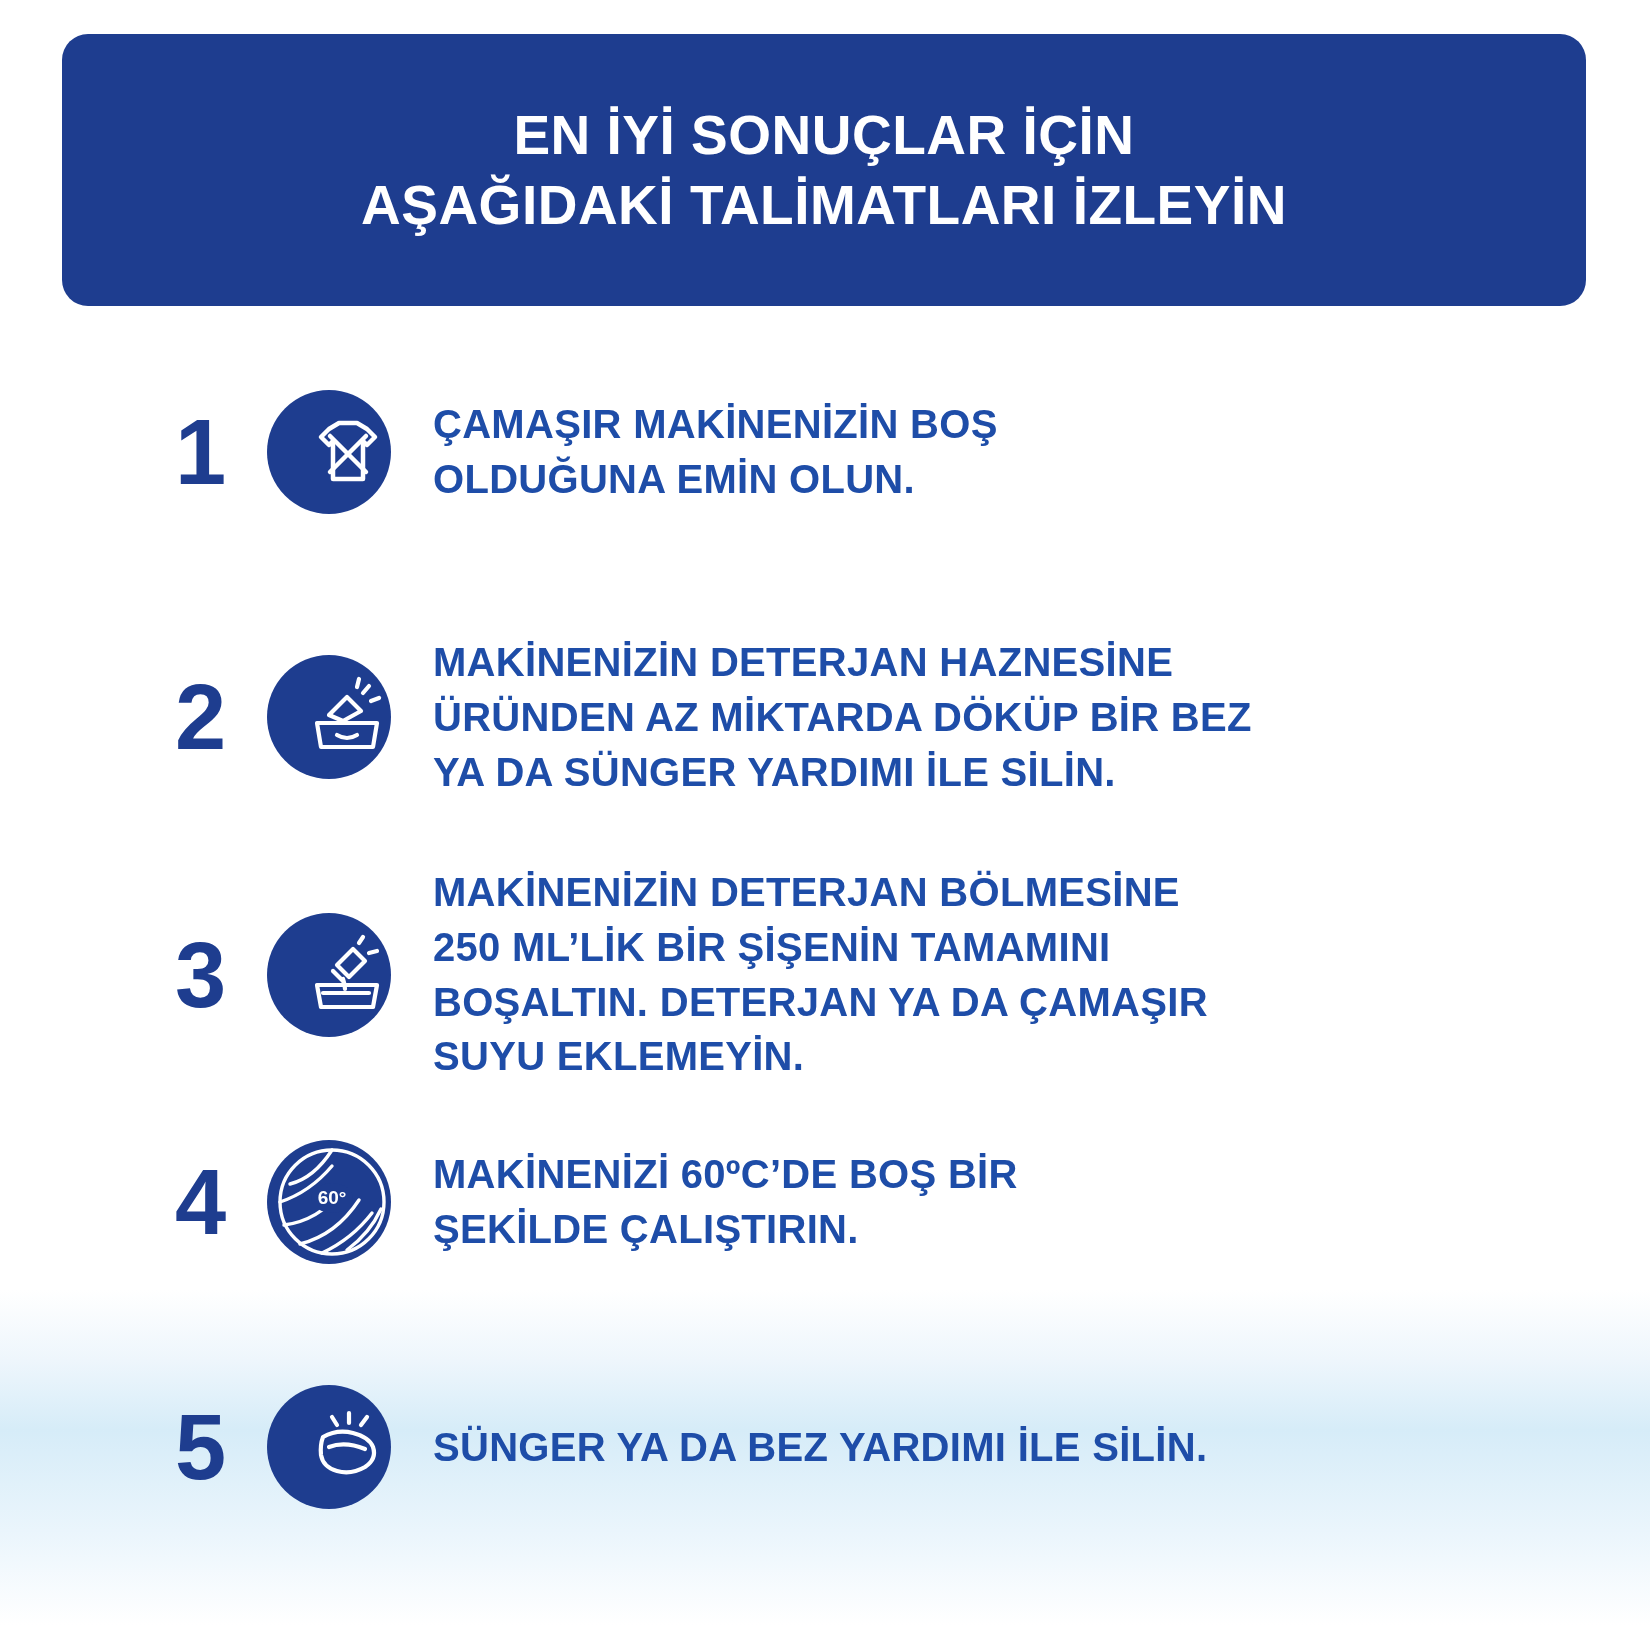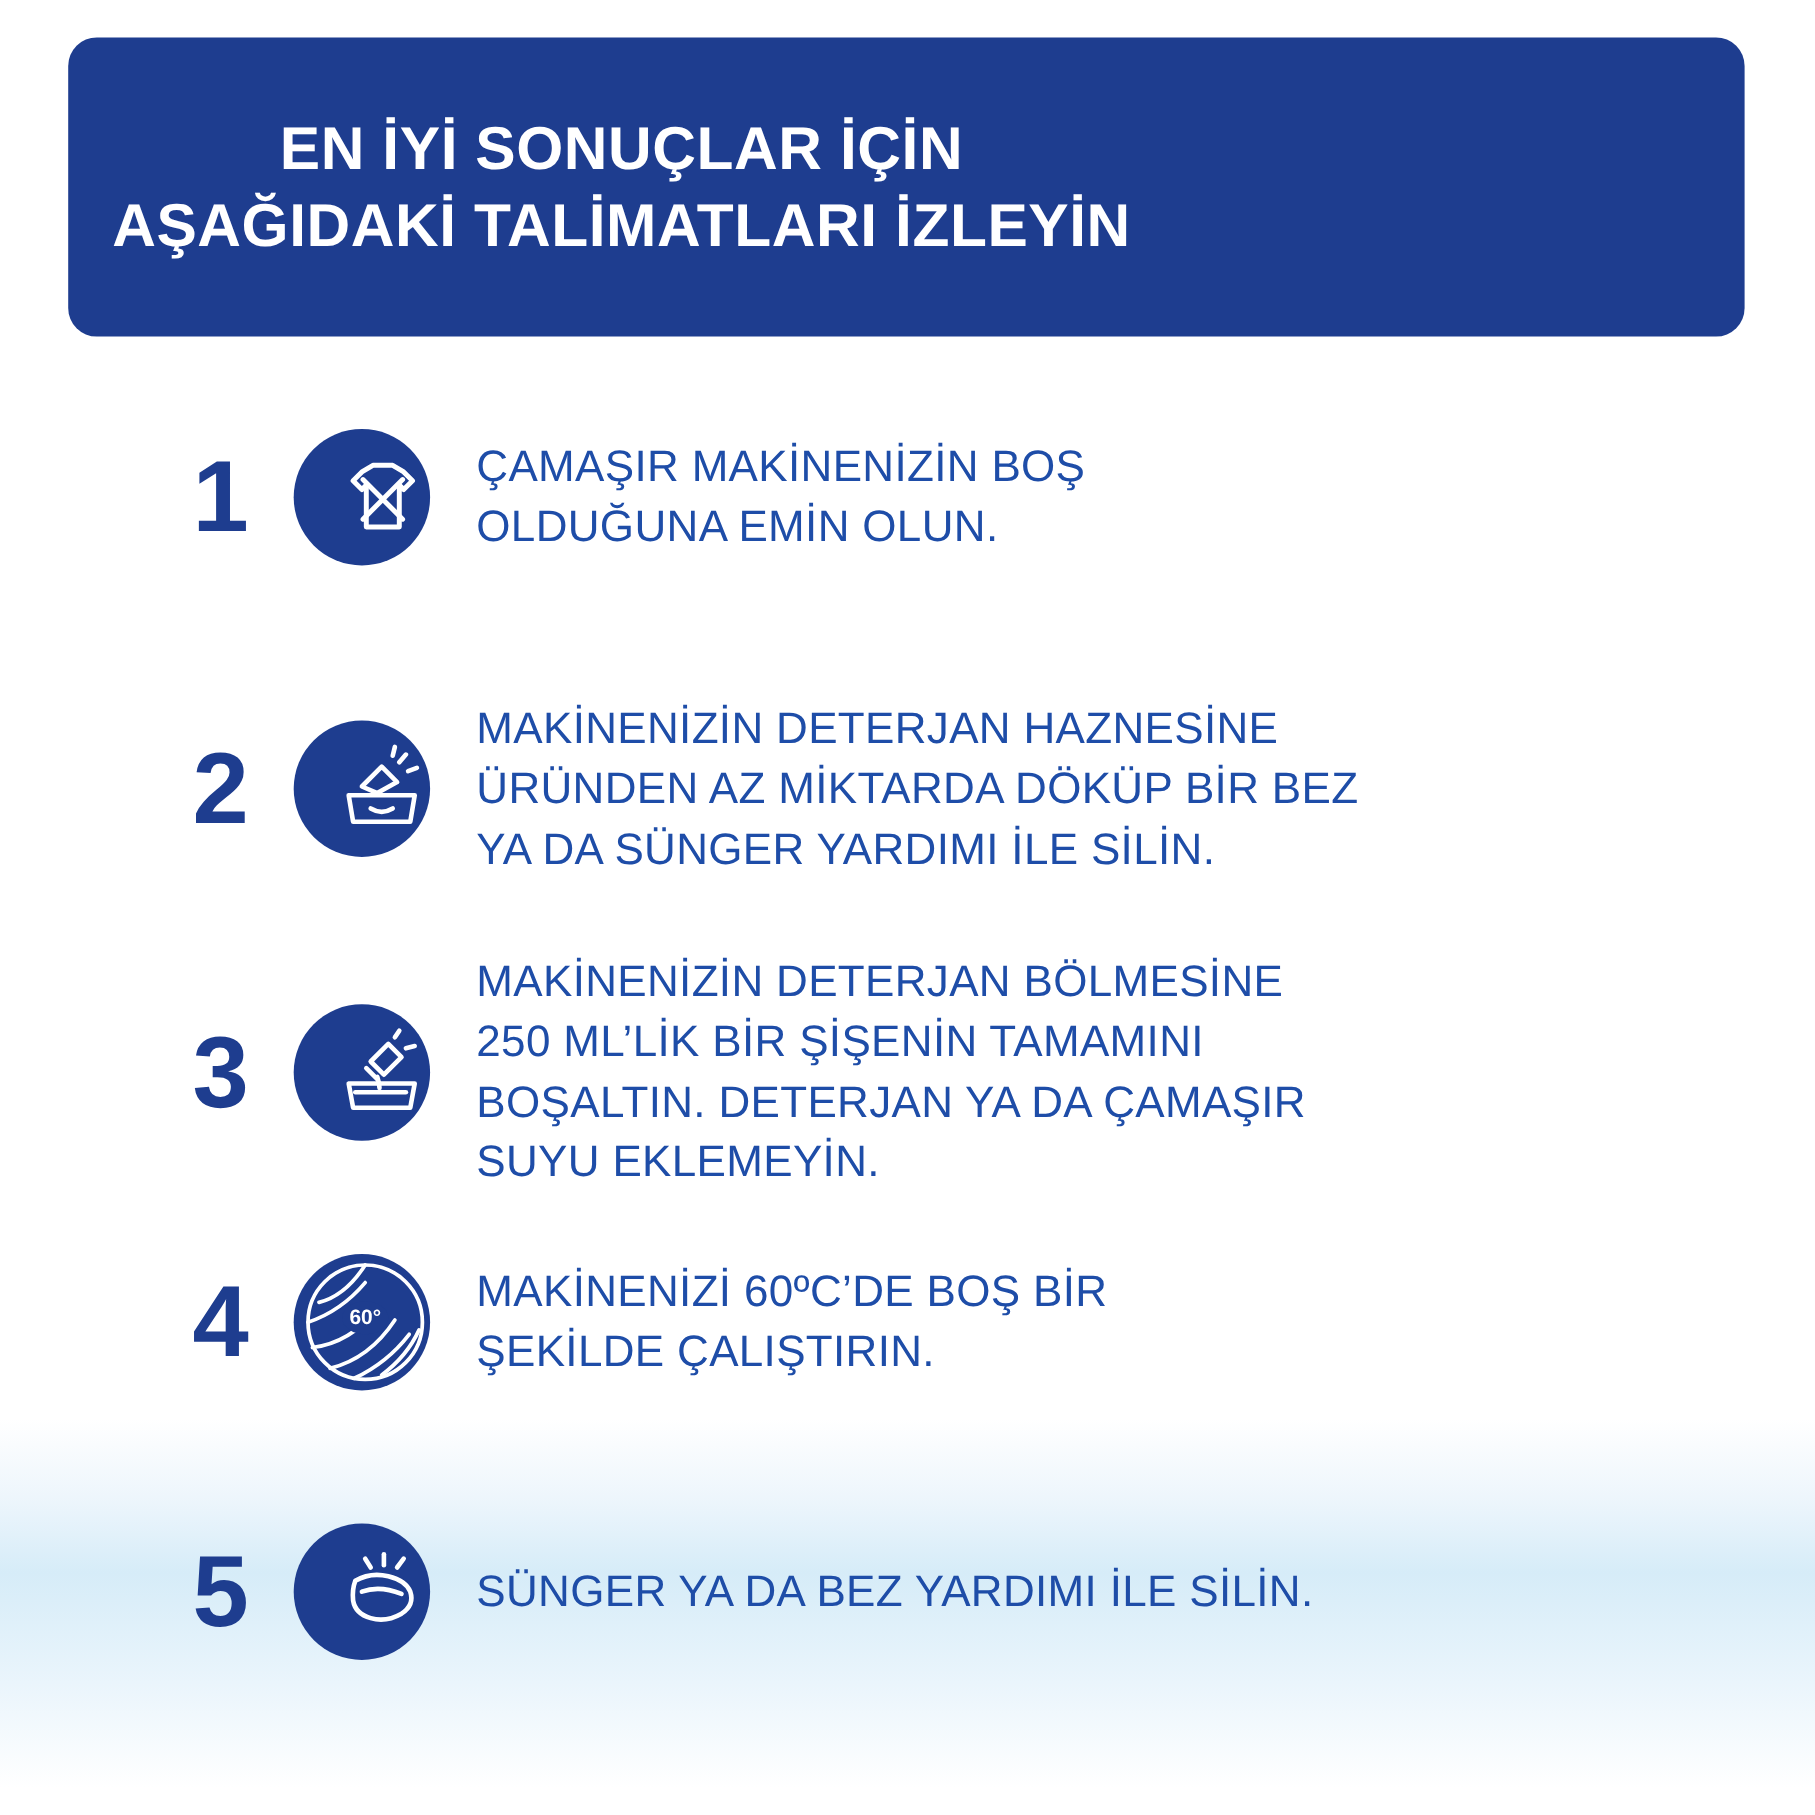--- a/index.html
+++ b/index.html
@@ -34,21 +34,21 @@
   .banner {
     position: absolute;
     left: 62px;
     top: 34px;
     width: 1524px;
     height: 272px;
     background: #1e3d8f;
     border-radius: 26px;
     display: flex;
     align-items: center;
-    justify-content: flex-start;
+    justify-content: center;
   }
   .banner-text {
     color: #ffffff;
     font-weight: bold;
     font-size: 55px;
     line-height: 1.28;
     letter-spacing: 0.5px;
     text-align: center;
     text-transform: uppercase;
     padding: 0 40px;
@@ -90,21 +90,21 @@
     display: flex;
     align-items: center;
     justify-content: flex-end;
     margin-right: 42px;
   }
   .icon-badge svg {
     display: block;
   }
   .step-text {
     color: #1e4da8;
-    font-weight: normal;
+    font-weight: bold;
     font-size: 40px;
     line-height: 1.37;
     letter-spacing: 0.3px;
     text-transform: uppercase;
   }
   .step-text span {
     display: block;
     white-space: nowrap;
   }
 

